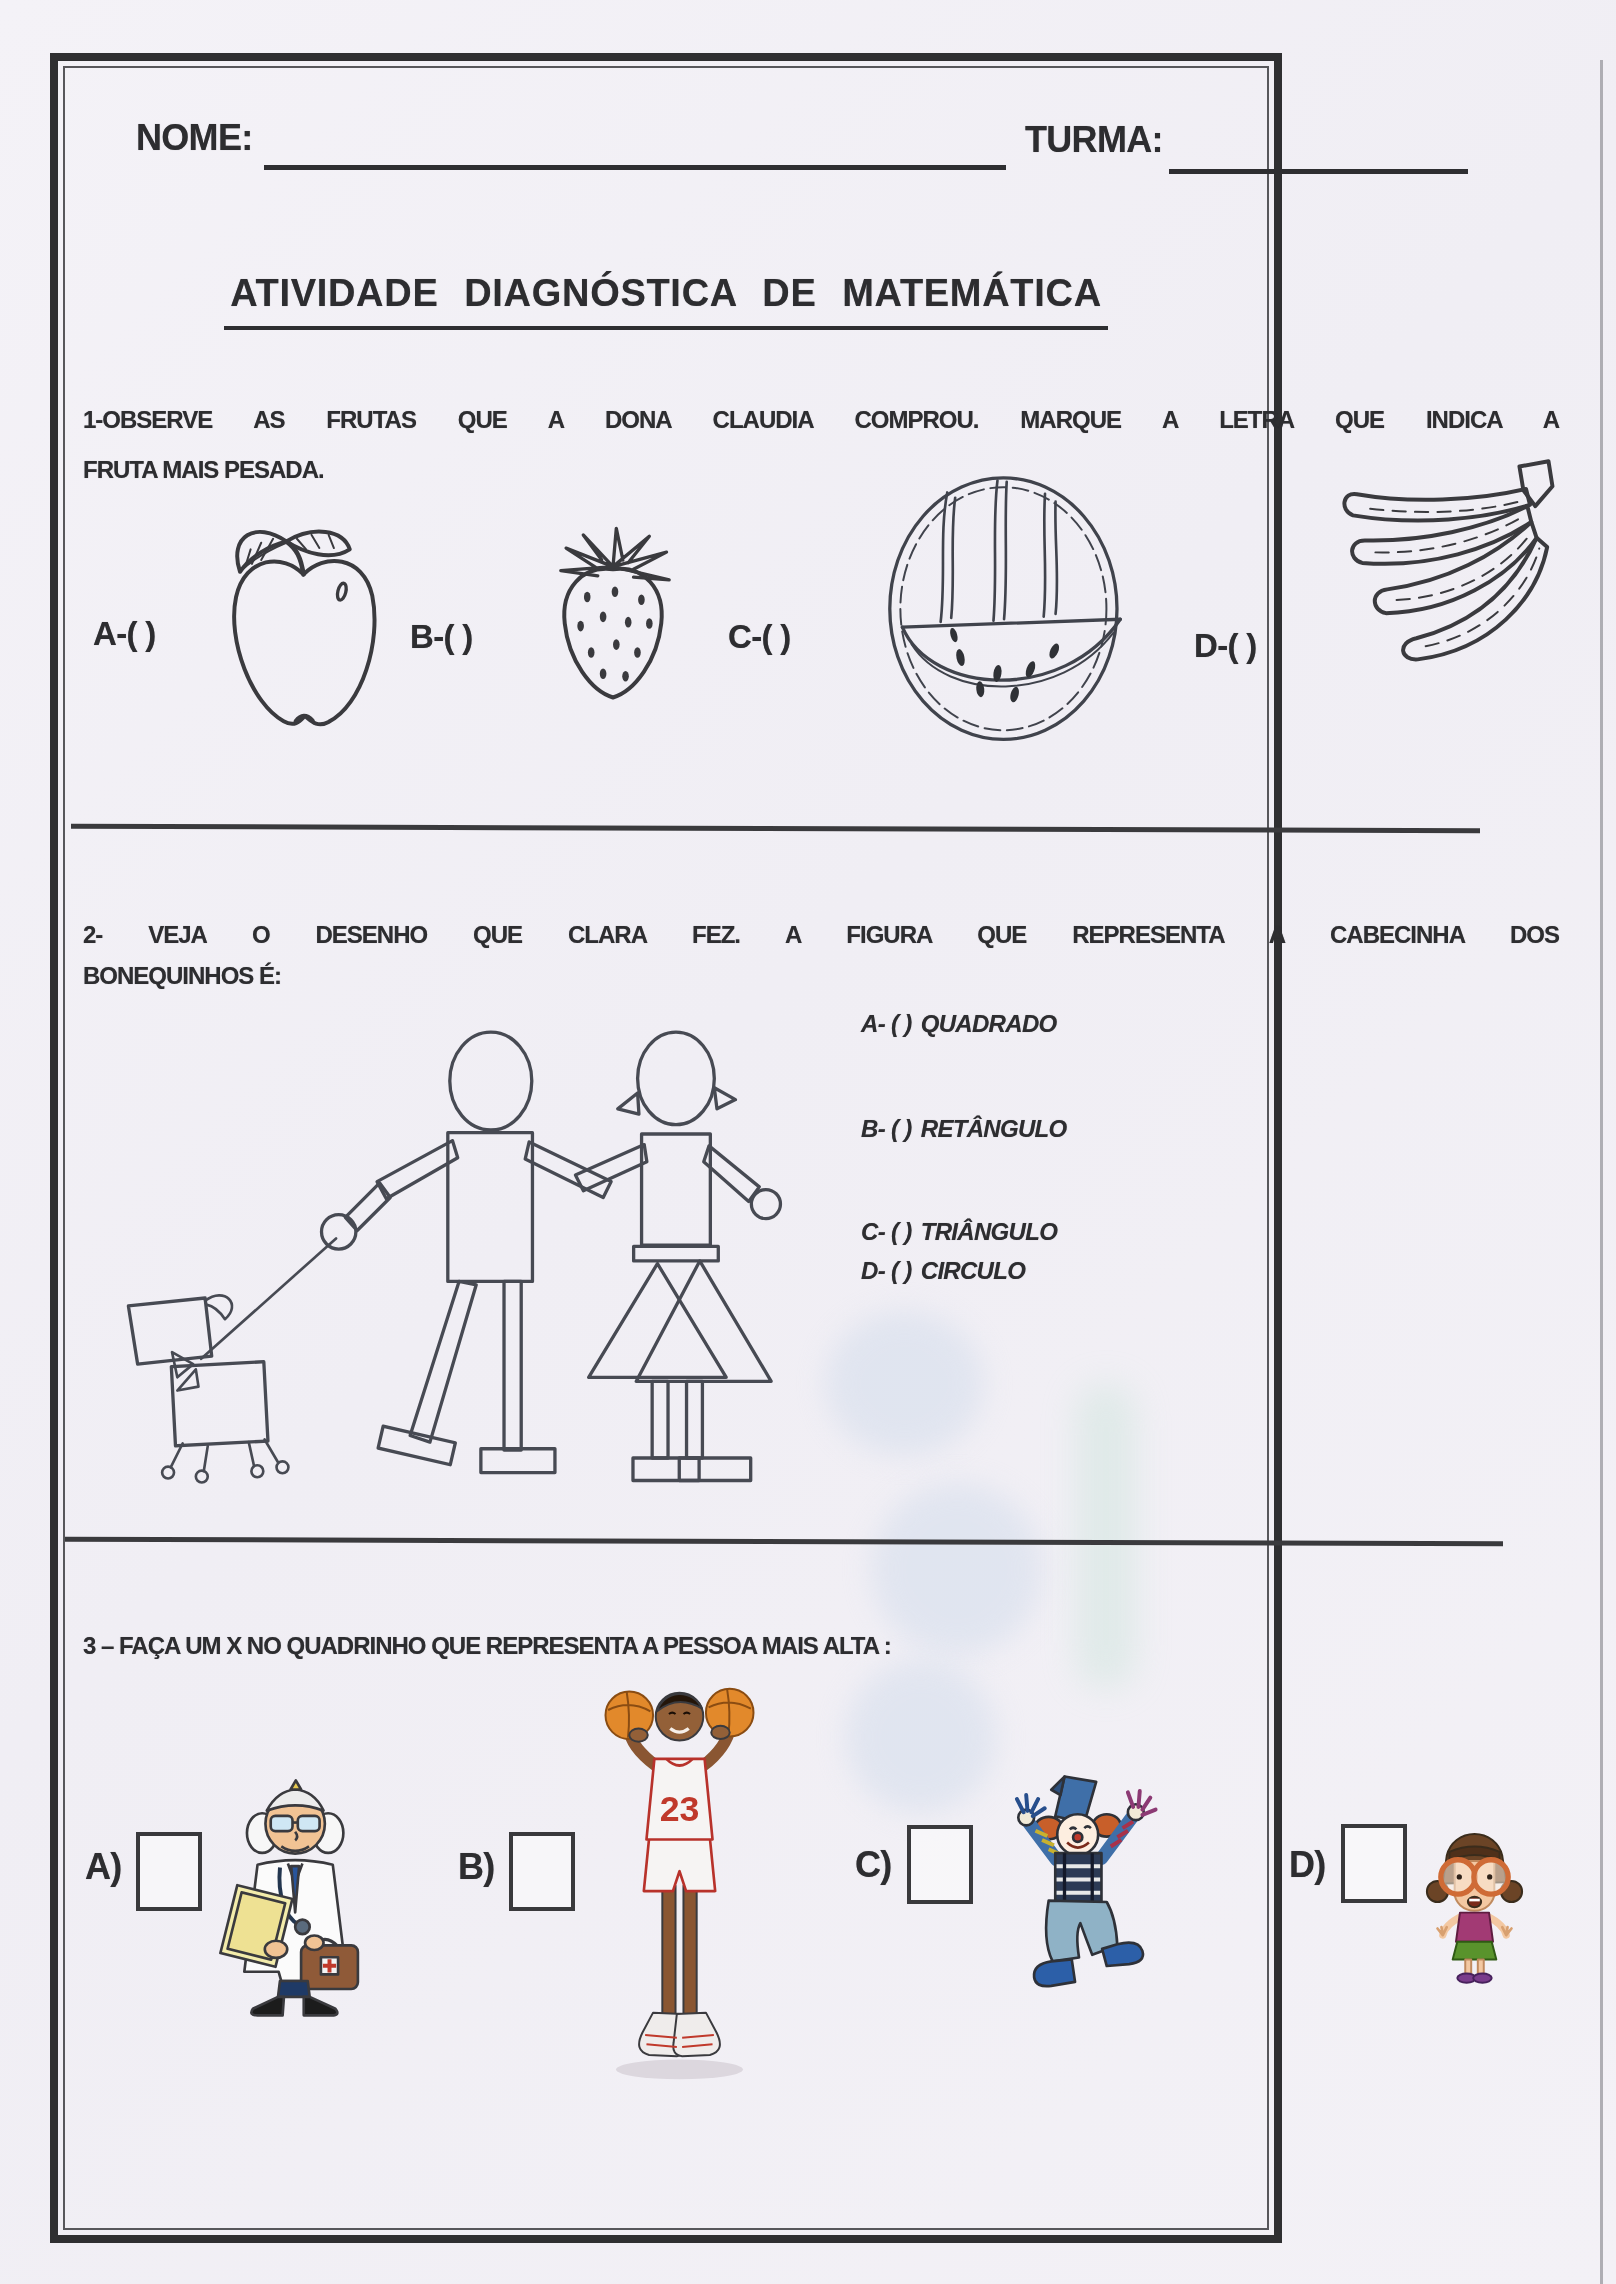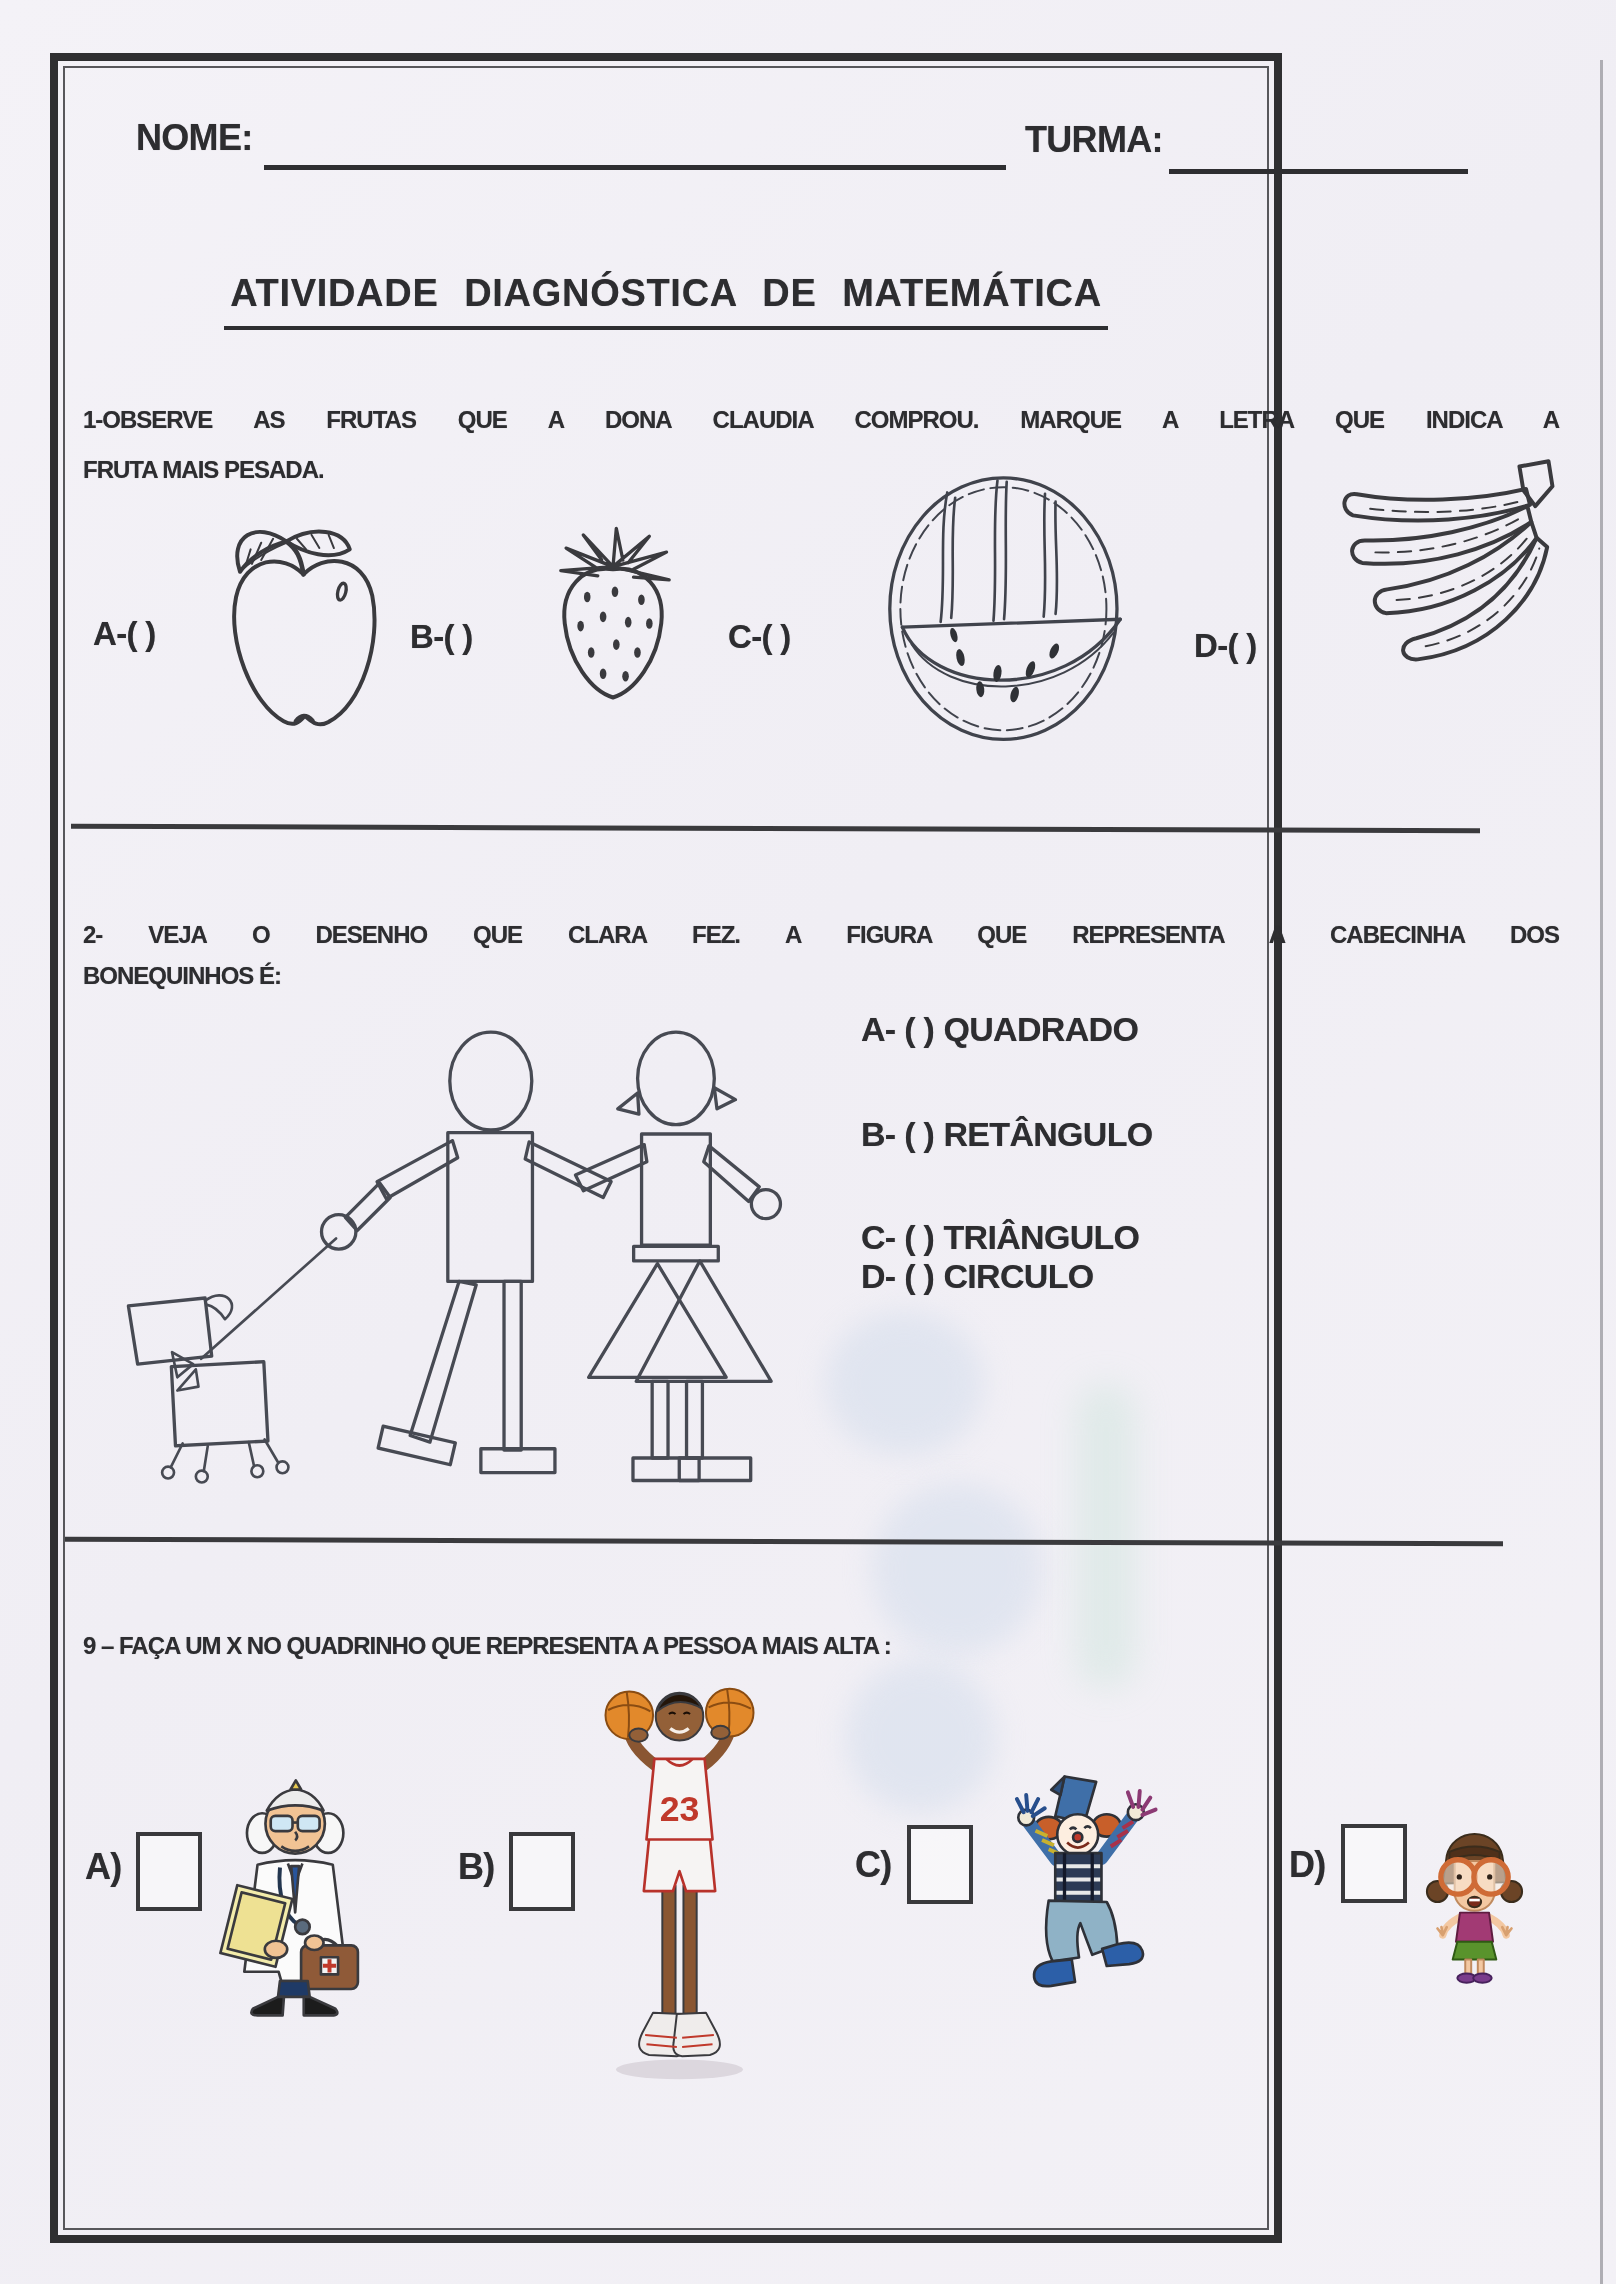--- a/index.html
+++ b/index.html
@@ -9,21 +9,21 @@
   .inner-line{position:absolute;left:5.3px;top:5.3px;right:5.3px;bottom:5.3px;border:2.6px solid #3c3c40;opacity:.85;pointer-events:none;}
   .txt{position:absolute;font-weight:bold;white-space:nowrap;text-shadow:0 0 0.7px rgba(45,45,48,.55);}
   .hdr{font-size:36px;letter-spacing:-0.7px;}
   .hline{position:absolute;height:4.6px;background:#2e2e31;}
   .title-wrap{position:absolute;left:0;top:211px;width:100%;text-align:center;}
   .title{display:inline-block;font-weight:bold;font-size:38px;letter-spacing:0.7px;word-spacing:14.5px;border-bottom:4.6px solid #2e2e31;padding:0 6.6px 10.6px 6.6px;text-shadow:0 0 0.7px rgba(45,45,48,.55);}
   .qtext{position:absolute;left:25px;width:1476px;font-weight:bold;font-size:24px;letter-spacing:-1px;line-height:1.5;text-shadow:0 0 0.7px rgba(45,45,48,.5);}
   .just{text-align:justify;text-align-last:justify;}
   .optlabel{font-size:33px;letter-spacing:-0.7px;}
   .divider{position:absolute;height:5.3px;background:#3a3a3d;transform:rotate(0.18deg);}
-  .q2row{position:absolute;font-weight:bold;font-size:34px;letter-spacing:-0.7px;white-space:nowrap;text-shadow:0 0 0.7px rgba(45,45,48,.5);}
+  .q2row{position:absolute;font-weight:bold;font-size:24px;letter-spacing:-0.7px;white-space:nowrap;text-shadow:0 0 0.7px rgba(45,45,48,.5);font-style:italic;}
   .q2row .shape-name{margin-left:9.3px;}
   .q3label{font-size:36px;letter-spacing:-0.7px;}
   .checkbox{position:absolute;width:66px;height:79px;border:4px solid #39393c;background:rgba(255,255,255,.45);box-sizing:border-box;}
   .figure{position:absolute;}
   .wm{position:absolute;border-radius:50%;background:#cdd9ea;filter:blur(14.5px);opacity:.45;}
   .wm2{position:absolute;background:#bfe0d2;filter:blur(17px);opacity:.35;border-radius:26.5px;}
   svg{display:block;}
   svg text{font-family:"Liberation Sans",sans-serif;}
 </style>
 </head>
@@ -181,21 +181,21 @@
     </div>
     <div class="q2row" style="left:803px;top:1157px;">
       <span>C- (  )</span><span class="shape-name">TRIÂNGULO</span>
     </div>
     <div class="q2row" style="left:803px;top:1196px;">
       <span>D- (  )</span><span class="shape-name">CIRCULO</span>
     </div>
 
     <div class="divider" style="left:6.6px;top:1478px;width:1438px;"></div>
 
-    <div class="qtext" style="top:1567px;">9 – FAÇA UM X NO QUADRINHO QUE REPRESENTA A PESSOA MAIS ALTA :</div>
+    <div class="qtext" style="top:1567px;">3 – FAÇA UM X NO QUADRINHO QUE REPRESENTA A PESSOA MAIS ALTA :</div>
 
     <span class="txt q3label" style="left:27px;top:1785px;">A)</span>
     <div class="checkbox" style="left:78px;top:1771px;"></div>
     <div class="figure" style="left:153px;top:1714px;">
       <svg width="167" height="243" viewBox="0 0 252 368">
         <g stroke="#3a3a3e" stroke-width="4" stroke-linejoin="round">
           <ellipse cx="77" cy="88" rx="23" ry="30" fill="#f7f7f7"></ellipse>
           <ellipse cx="177" cy="88" rx="23" ry="30" fill="#f7f7f7"></ellipse>
           <circle cx="127" cy="74" r="45" fill="#f1c394"></circle>
           <path d="M84 54 Q 100 24 127 22 Q 156 24 170 54 Q 128 38 84 54 Z" fill="#ececec"></path>

